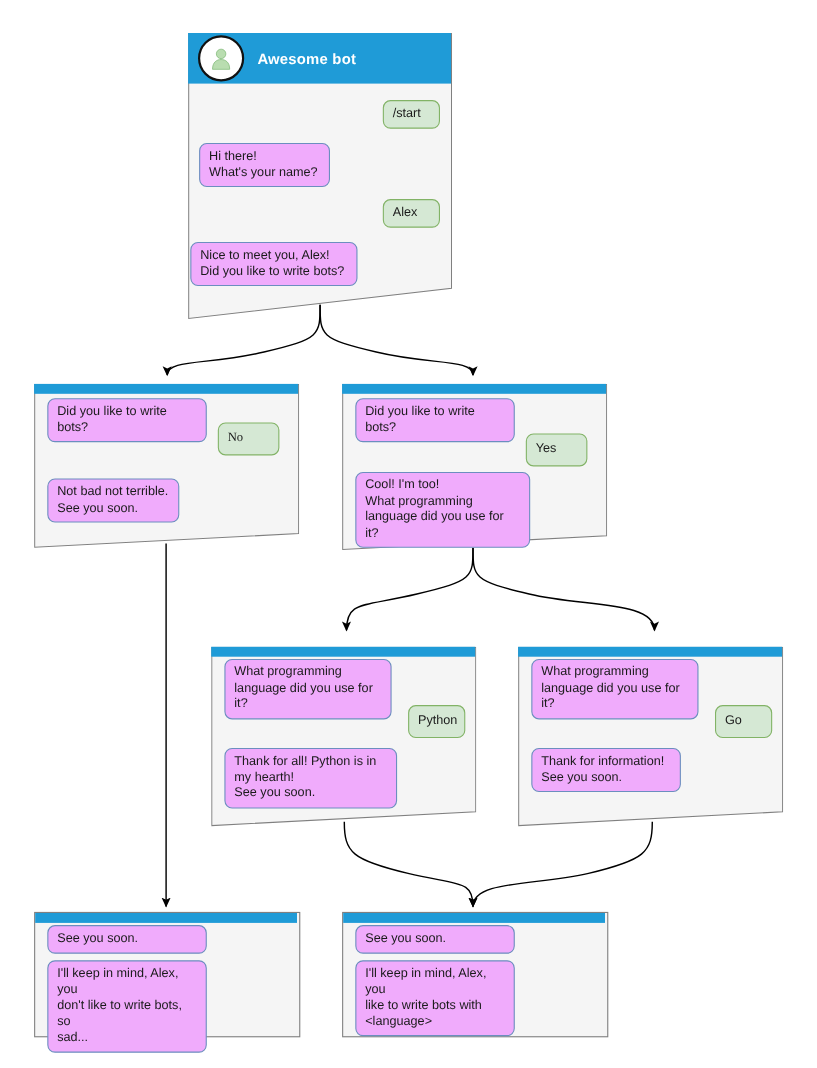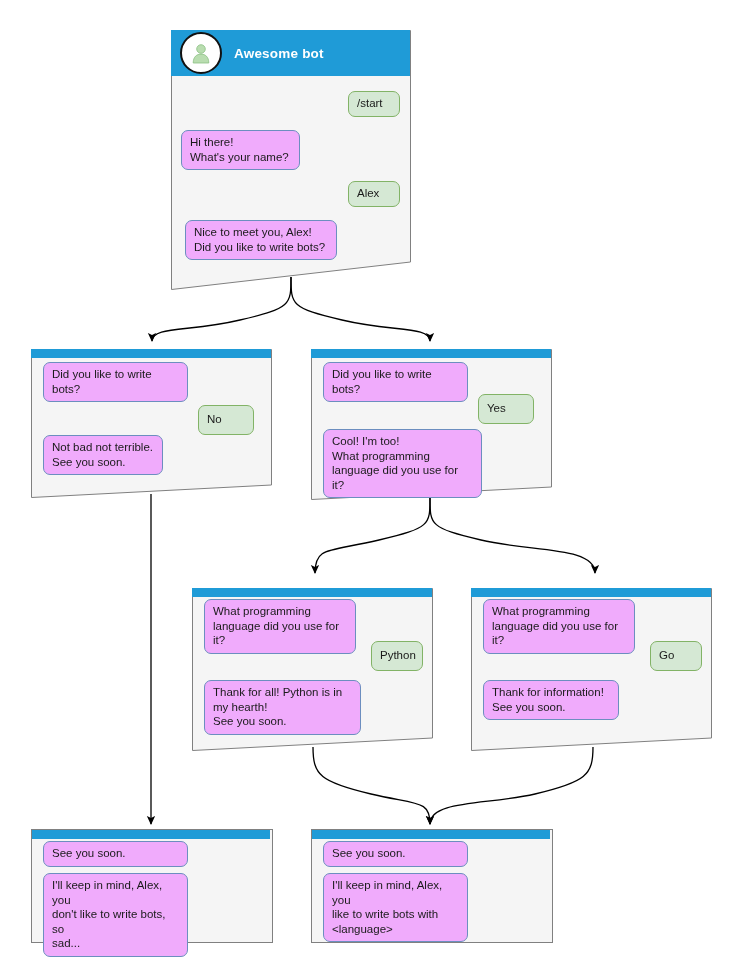--- a/index.html
+++ b/index.html
@@ -86,35 +86,35 @@
           </svg>
         </div>
         <div class="bot-title">Awesome bot</div>
       </div>
 
       <div class="chat">
         <div class="bub user" style="left:177px;top:61px;width:52px;">/start</div>
         <div class="bub bot" style="left:10px;top:100px;width:119px;">Hi there!
 What's your name?</div>
         <div class="bub user" style="left:177px;top:151px;width:52px;">Alex</div>
-        <div class="bub bot" style="left:14px;top:190px;width:152px;">Nice to meet you, Alex!
+        <div class="bub bot" style="left:2px;top:190px;width:152px;">Nice to meet you, Alex!
 Did you like to write bots?</div>
       </div>
     </div>
   </div>
 
   <div class="card slant" style="left:31px;top:349px;width:241px;height:150px;">
     <svg width="241" height="150" style="position:absolute;left:0;top:0;">
       <path d="M0.5,0.5 L240.5,0.5 L240.5,136 L0.5,148.5 z" fill="#f5f5f5" stroke="#808080" stroke-width="1"></path>
     </svg>
     <div class="body">
       <div class="titlebar plain" style="width:240px;"></div>
       <div class="chat">
         <div class="bub bot" style="left:12px;top:13px;width:145px;">Did you like to write bots?</div>
-        <div class="bub user" style="left:167px;top:56px;width:56px;height:30px;display:flex;align-items:center;">No</div>
+        <div class="bub user" style="left:167px;top:35px;width:56px;height:30px;display:flex;align-items:center;font-family:Liberation Serif, serif;">No</div>
         <div class="bub bot" style="left:12px;top:86px;width:120px;">Not bad not terrible.
 See you soon.</div>
       </div>
     </div>
   </div>
 
   <div class="card slant" style="left:311px;top:349px;width:241px;height:152px;">
     <svg width="241" height="152" style="position:absolute;left:0;top:0;">
       <path d="M0.5,0.5 L240.5,0.5 L240.5,138 L0.5,150.5 z" fill="#f5f5f5" stroke="#808080" stroke-width="1"></path>
     </svg>

